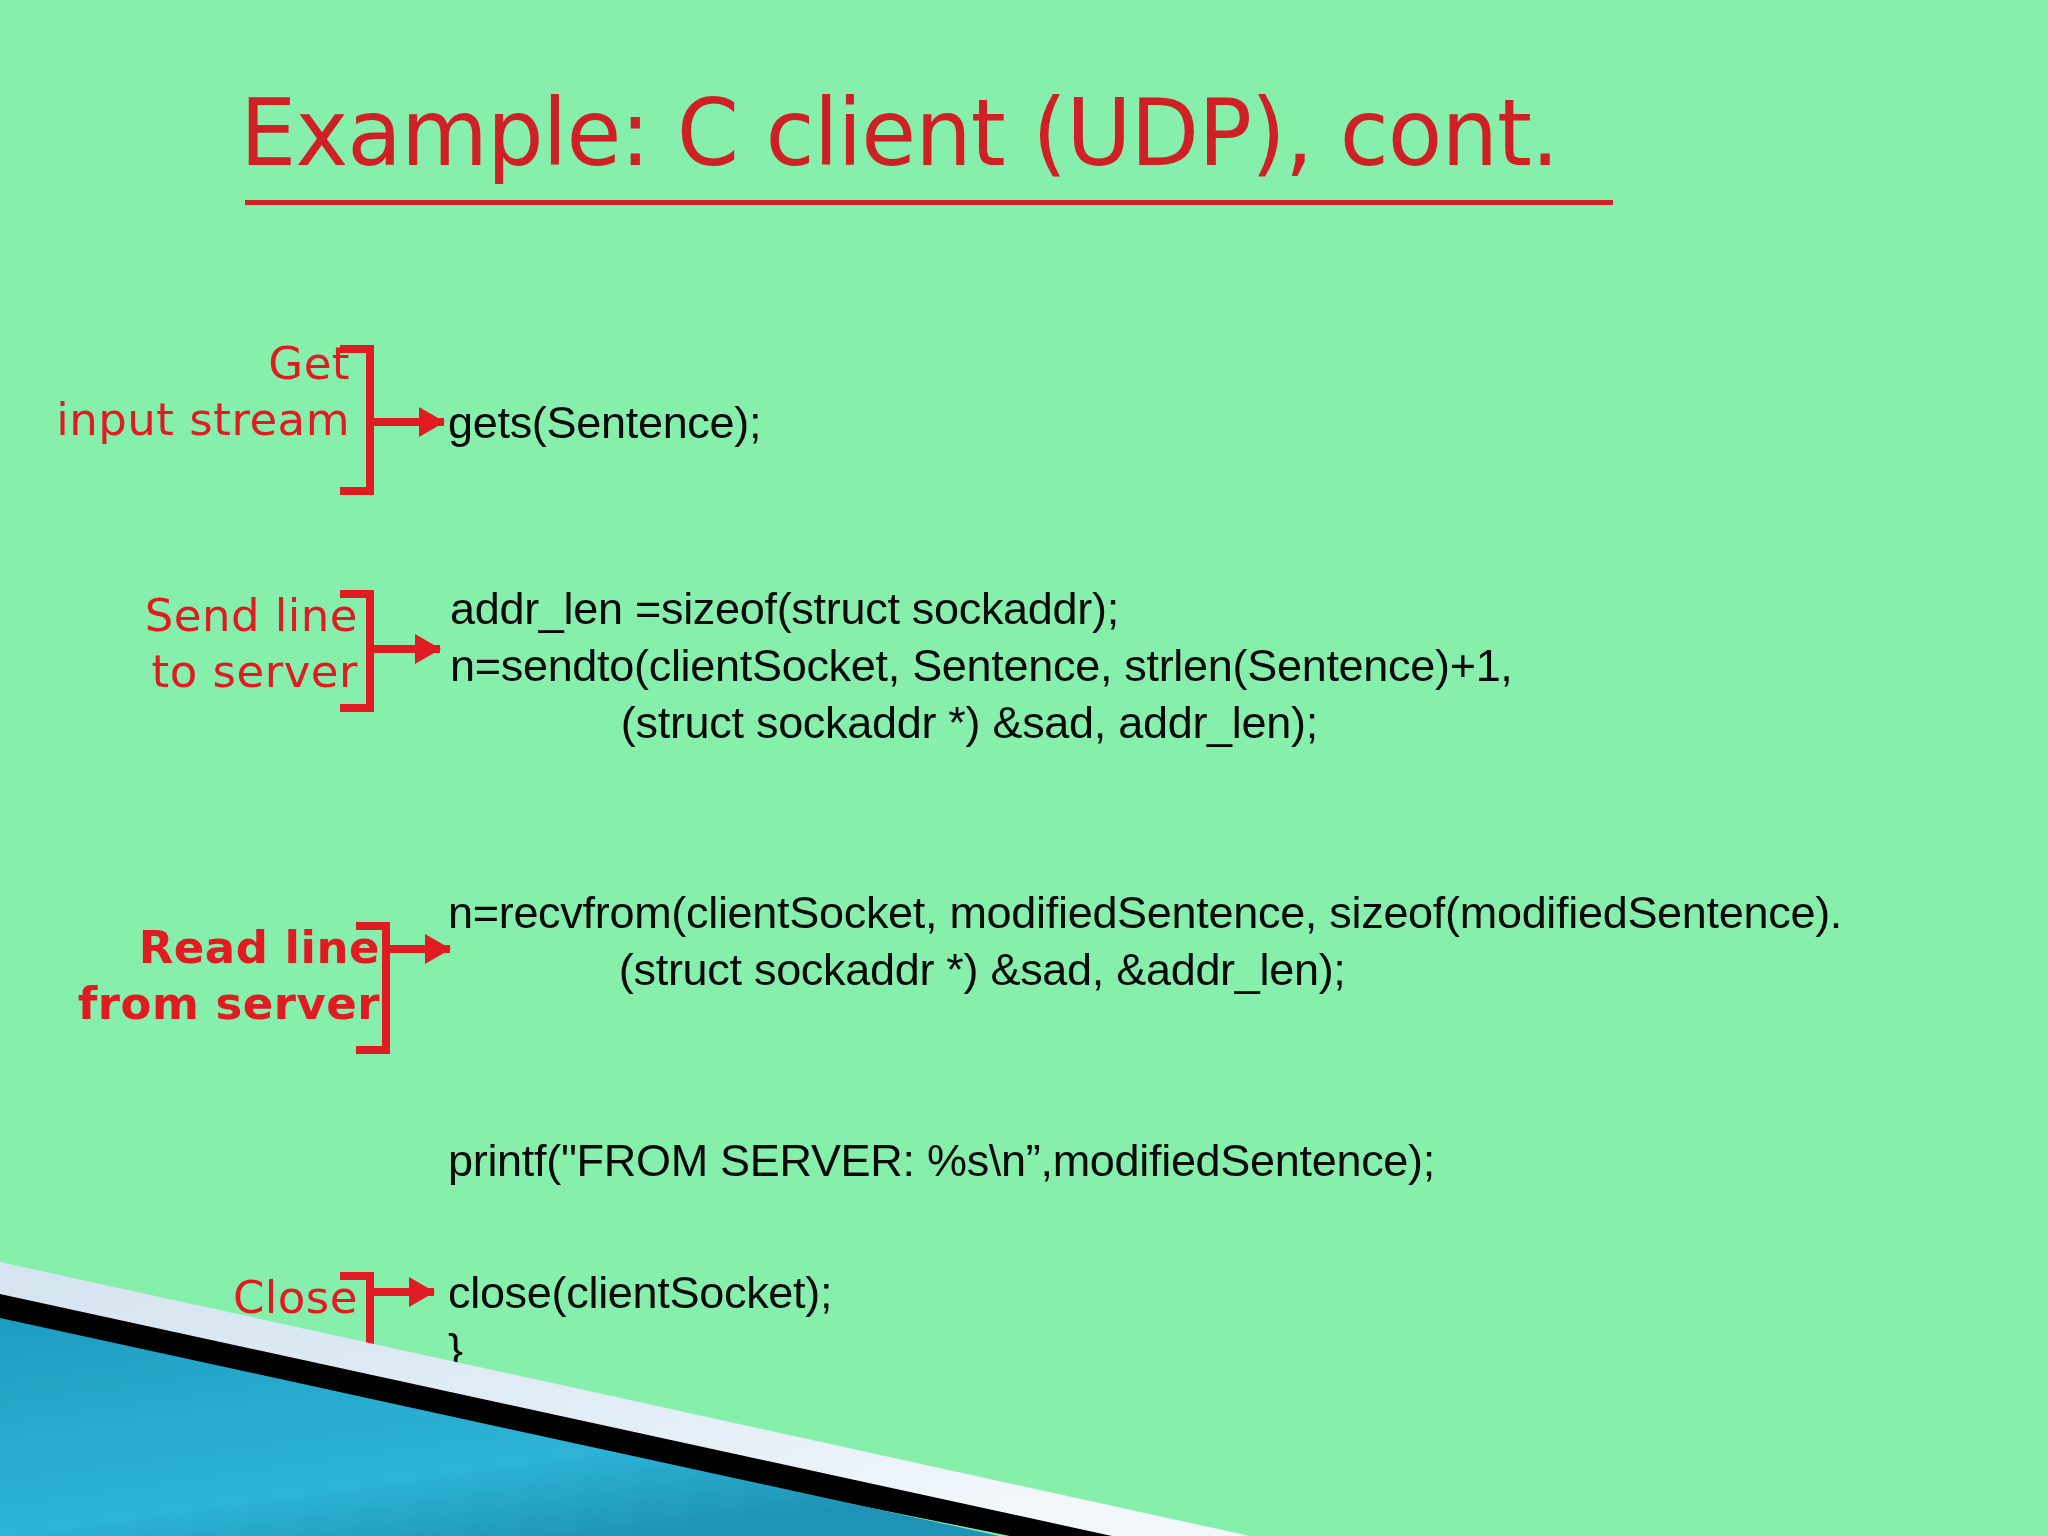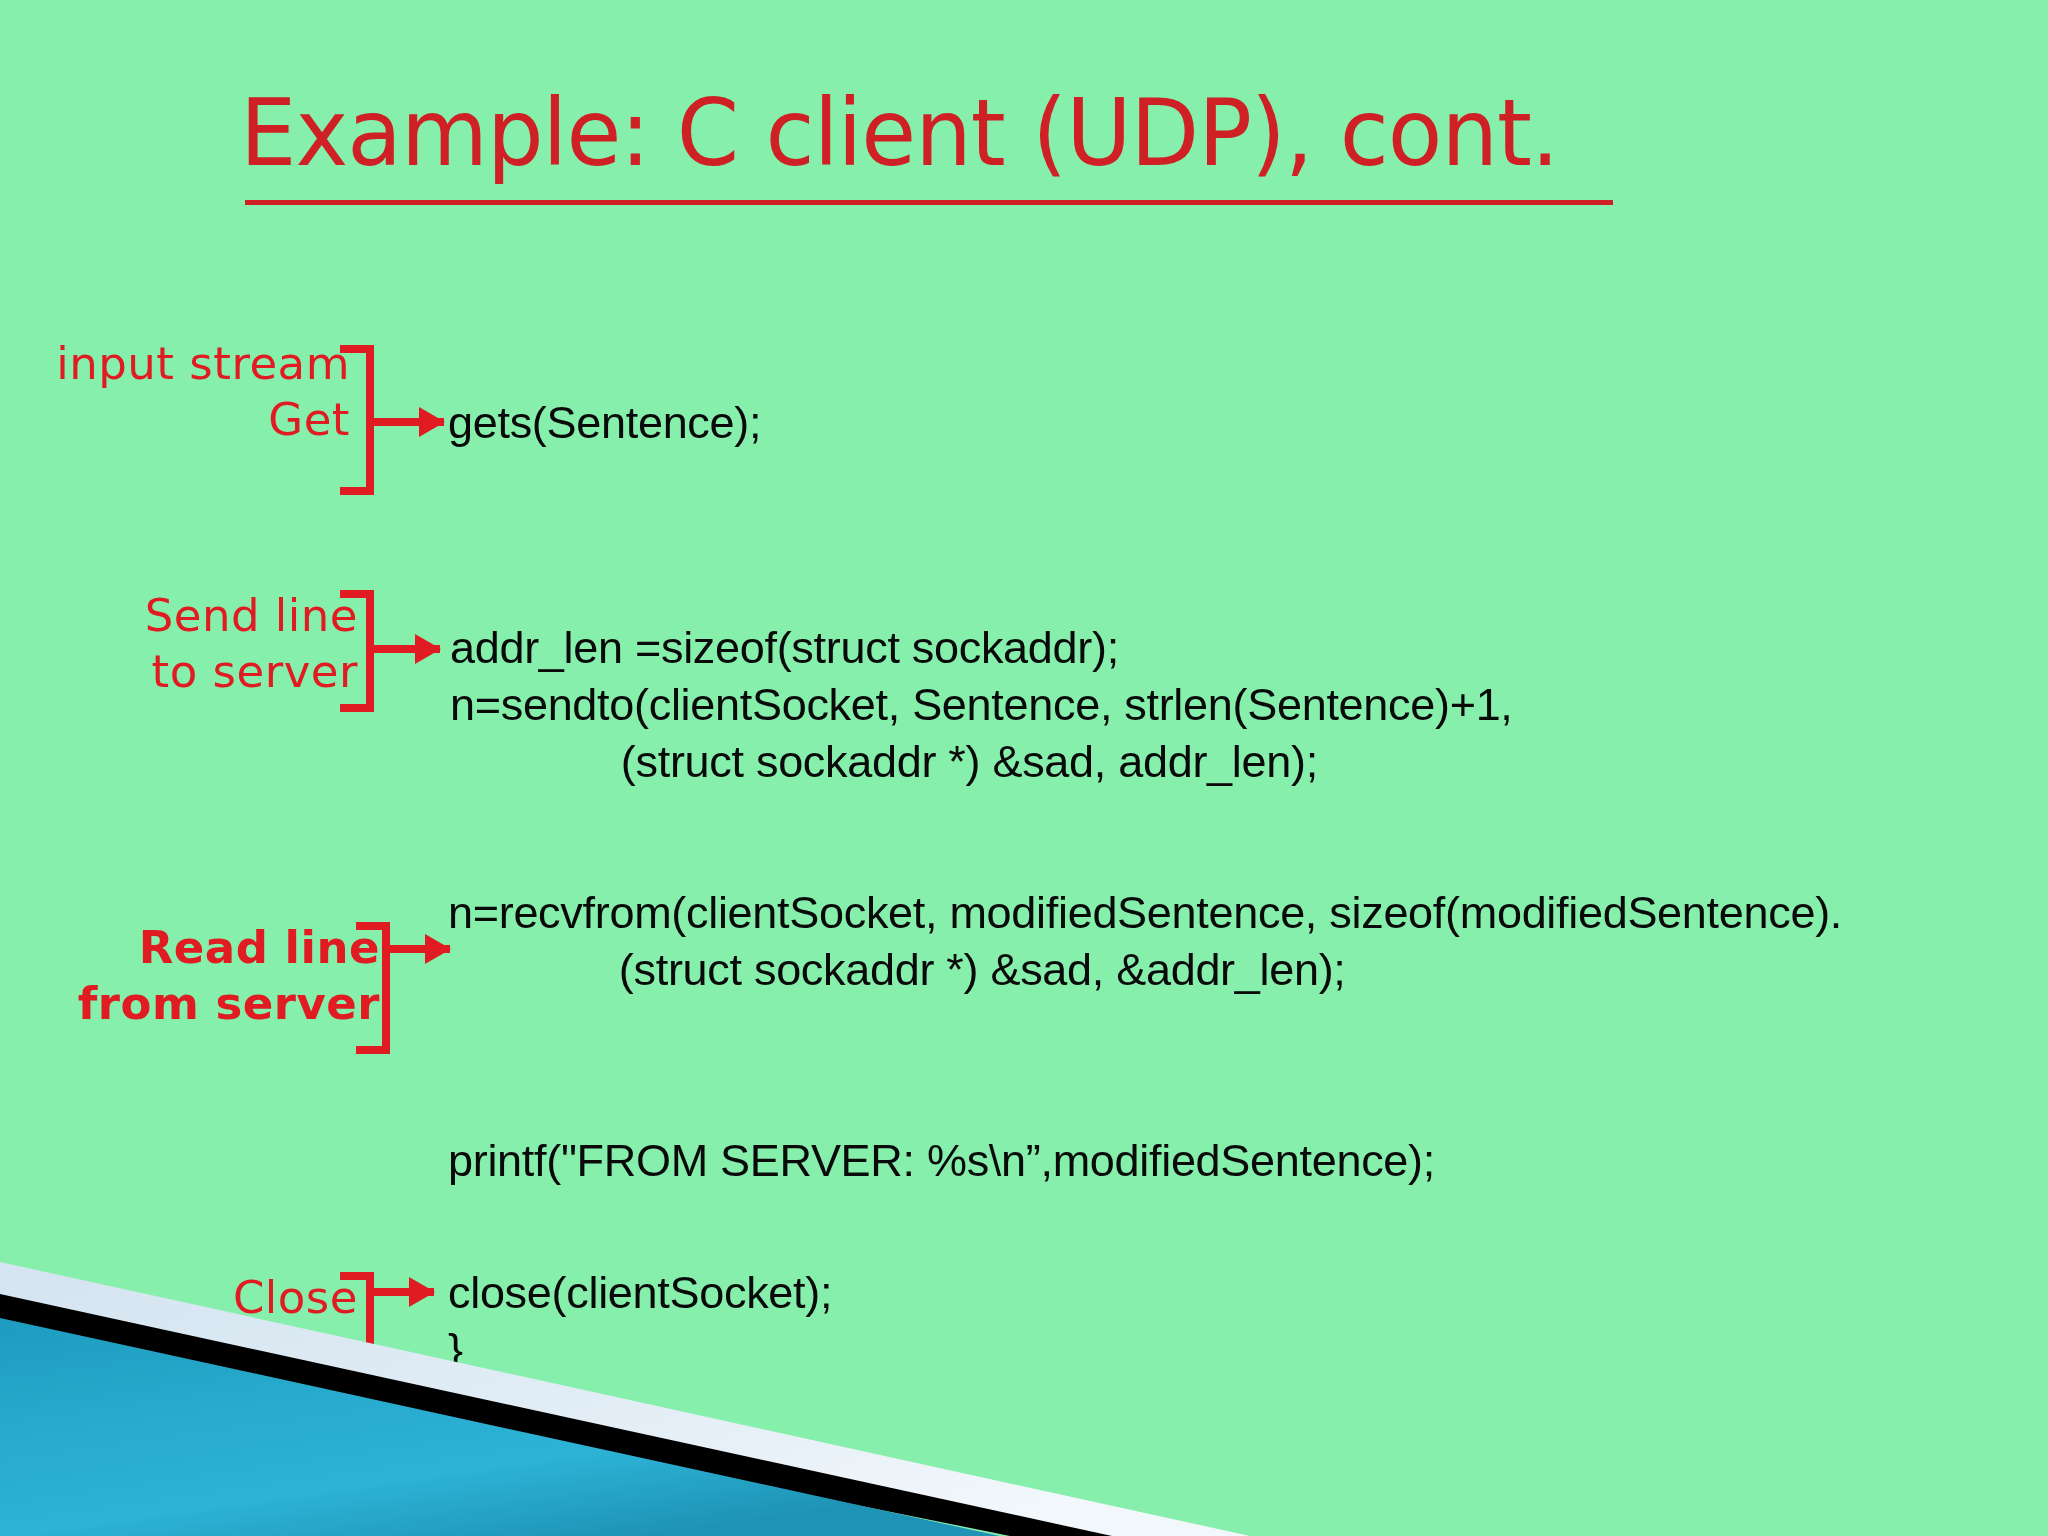--- a/index.html
+++ b/index.html
@@ -134,22 +134,22 @@
 <body>
 
 <div id="slide">
 
   <div id="title-block">
     <div id="slide-title">Example: C client (UDP), cont.</div>
     <div id="title-underline"></div>
   </div>
 
   <div class="block" style="left:0px; top:336px; width:350px;">
+    <div class="annot">Get</div>
     <div class="annot">input stream</div>
-    <div class="annot">Get</div>
   </div>
 
   <div class="bracket" style="left:366px; top:345px; height:150px;">
     <div class="spine"></div>
     <div class="tick-top"></div>
     <div class="tick-bot"></div>
   </div>
 
   <div class="arrow" style="left:372px; top:418px; width:72px;">
     <div class="shaft"></div>
@@ -169,21 +169,21 @@
     <div class="spine"></div>
     <div class="tick-top"></div>
     <div class="tick-bot"></div>
   </div>
 
   <div class="arrow" style="left:372px; top:645px; width:68px;">
     <div class="shaft"></div>
     <div class="head"></div>
   </div>
 
-  <div class="block" style="left:450px; top:580px;margin-top:39px;">
+  <div class="block" style="left:450px; top:580px;">
     <div class="code-line">addr_len =sizeof(struct sockaddr);</div>
     <div class="code-line">n=sendto(clientSocket, Sentence, strlen(Sentence)+1,</div>
     <div class="code-line">              (struct sockaddr *) &amp;sad, addr_len);</div>
   </div>
 
   <div class="block" style="left:0px; top:920px; width:380px;font-weight:bold;">
     <div class="annot">Read line</div>
     <div class="annot">from server</div>
   </div>
 

